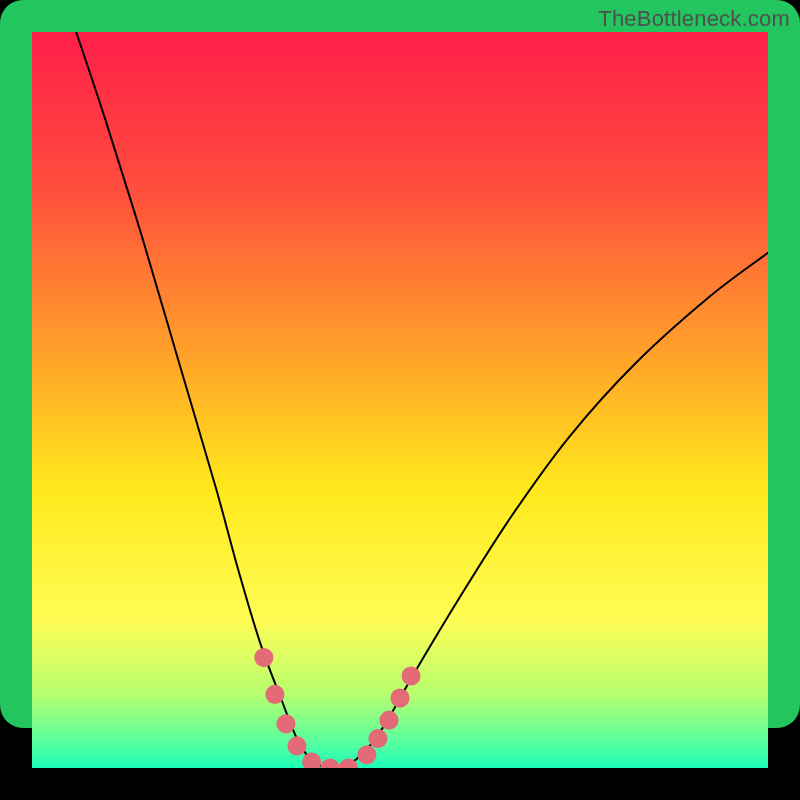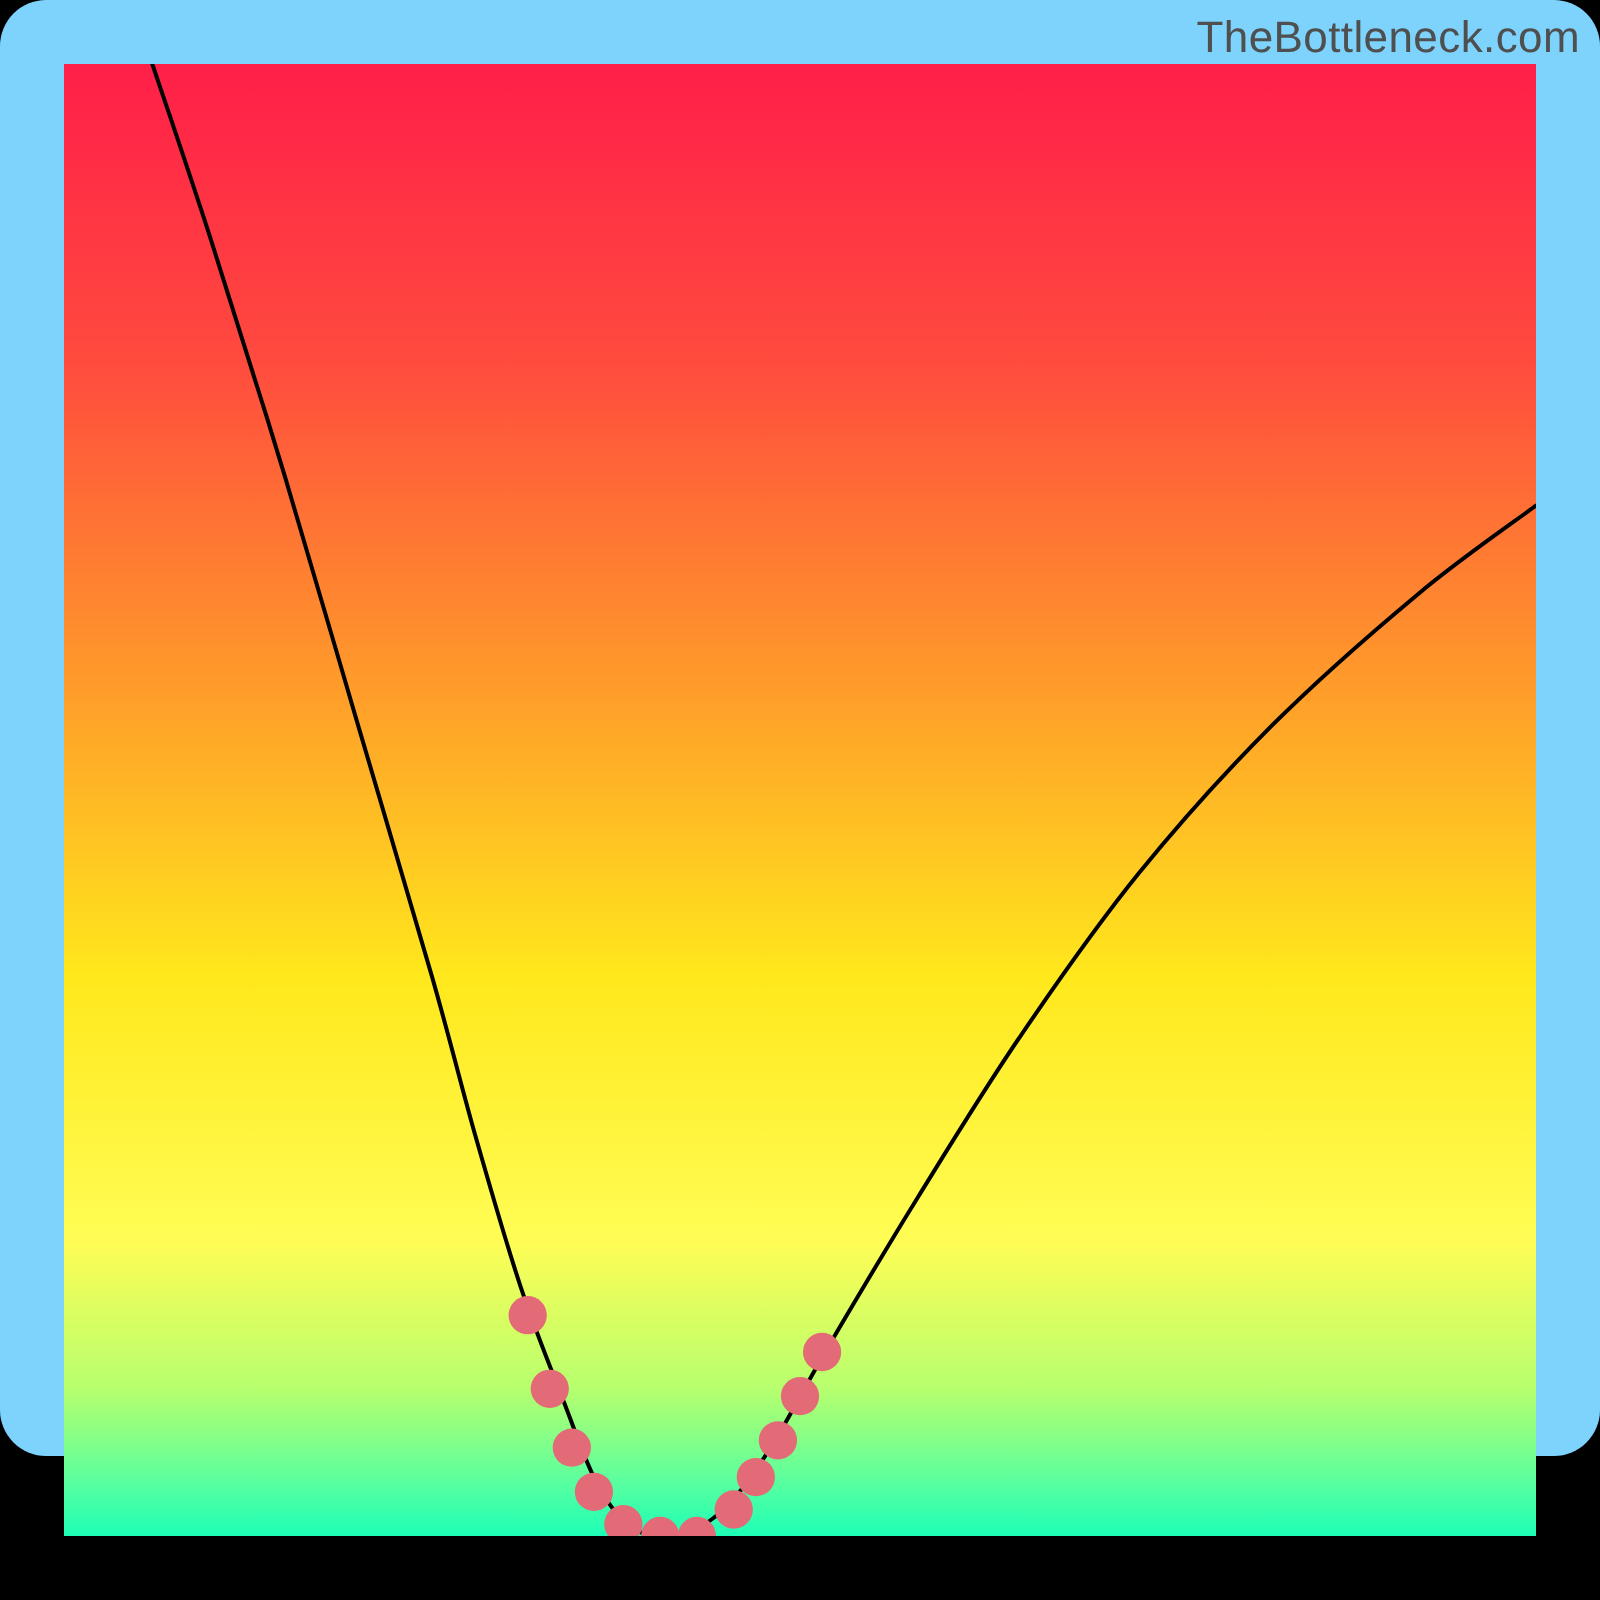--- a/index.html
+++ b/index.html
@@ -8,21 +8,21 @@
     width: 800px;
     height: 800px;
     overflow: hidden;
     background: #000;
     font-family: Arial, Helvetica, sans-serif;
   }
   .frame {
     position: relative;
     width: 800px;
     height: 728px;
-    background: #7dd3fc;
+    background: #22c55e;
     border-radius: 23px;
   }
   .watermark {
     position: absolute;
     top: 6px;
     right: 10px;
     color: #4f4f4f;
     font-size: 22px;
     letter-spacing: 0.2px;
     font-weight: 500;

